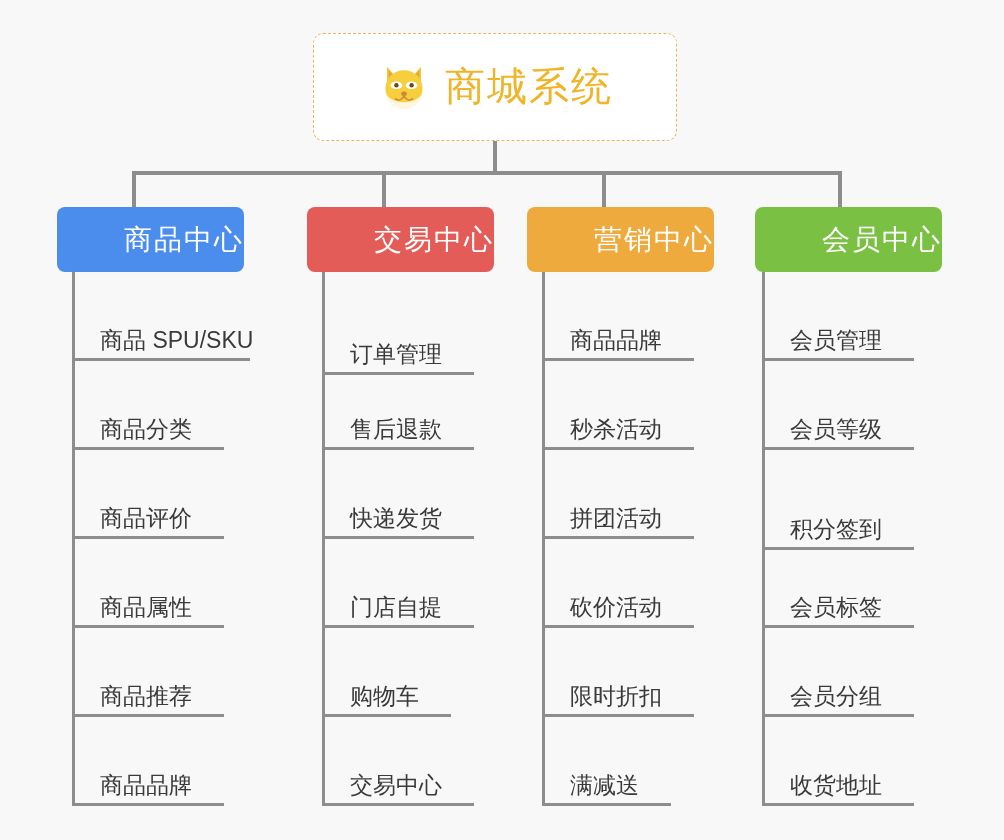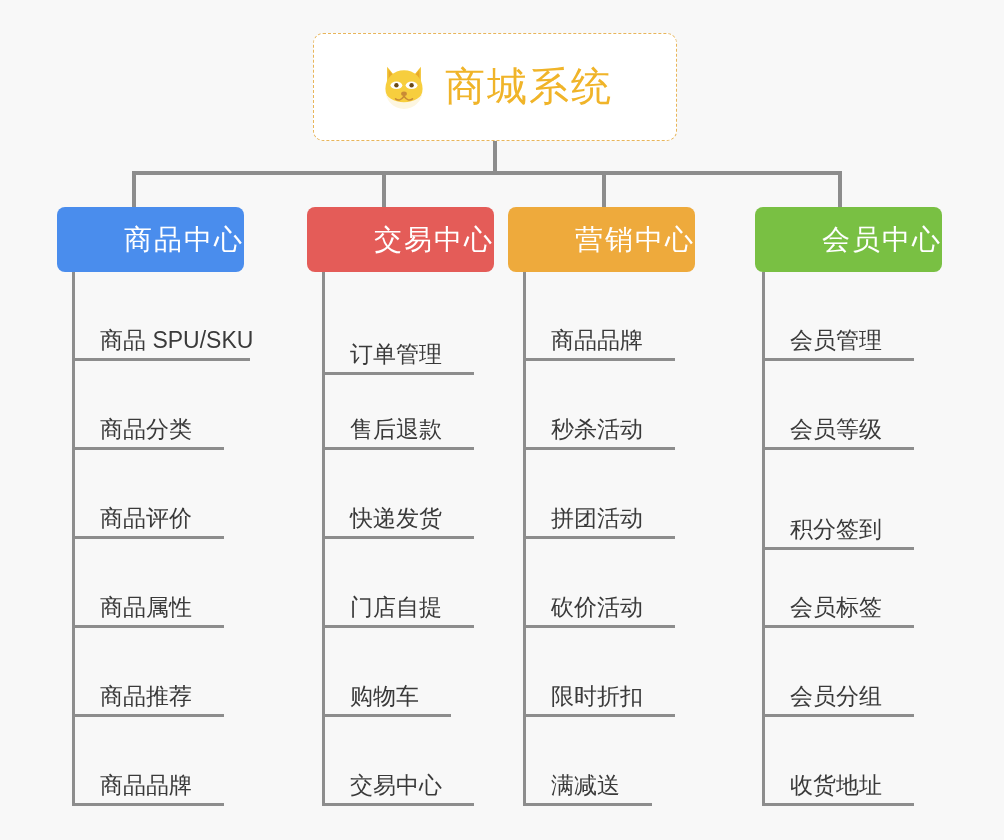--- a/index.html
+++ b/index.html
@@ -201,21 +201,21 @@
       </div>
       <div class="leaf" style="top: 356px; width: 129px; border-bottom-color: rgb(141, 141, 141);">
         <span class="leaf-label">购物车</span>
       </div>
       <div class="leaf" style="top: 445px; width: 152px; border-bottom-color: rgb(141, 141, 141);">
         <span class="leaf-label">交易中心</span>
       </div>
     </div>
   </div>
 
-  <div class="category" style="left:508px;">
+  <div class="category" style="left:527px;">
     <div class="cat-header" style="background: rgb(238, 170, 60);">
       <span>营销中心</span>
     </div>
     <div class="trunk" style="height: 534px; background: rgb(141, 141, 141);"></div>
     <div class="leaf-list">
       <div class="leaf" style="top: 0px; width: 152px; border-bottom-color: rgb(141, 141, 141);">
         <span class="leaf-label">商品品牌</span>
       </div>
       <div class="leaf" style="top: 89px; width: 152px; border-bottom-color: rgb(141, 141, 141);">
         <span class="leaf-label">秒杀活动</span>

